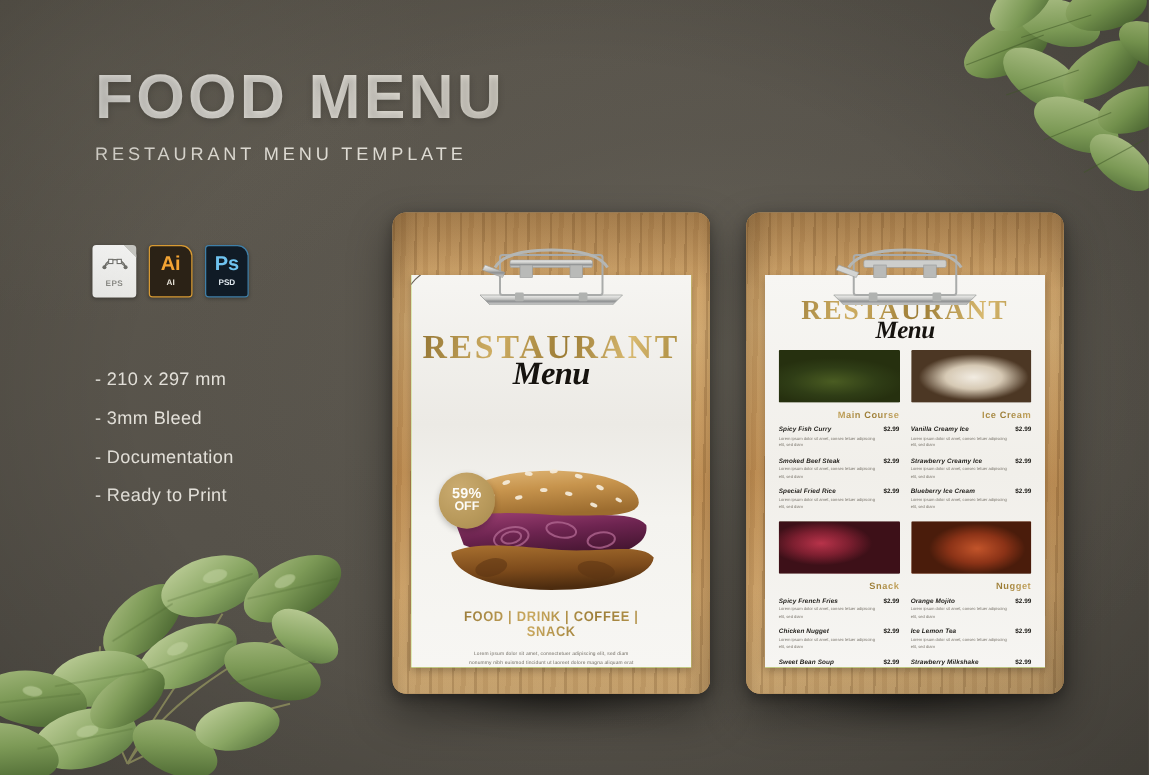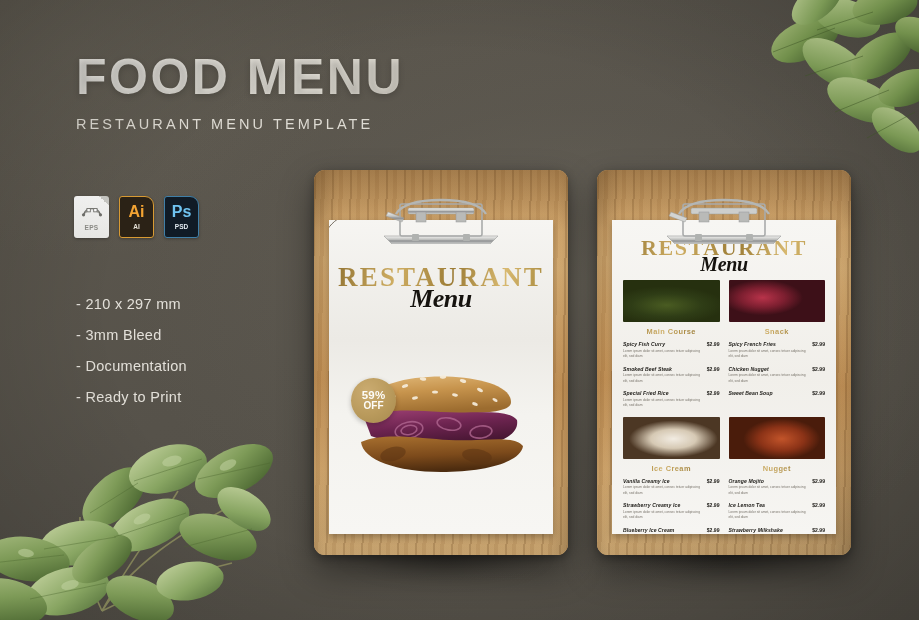--- a/index.html
+++ b/index.html
@@ -161,21 +161,21 @@
   }
   .p2-grid {
     position:absolute; top:60px; left:11px; right:11px;
     display:grid; grid-template-columns:1fr 1fr; gap:2px 9px; z-index:3;
   }
   .sec { }
   .sec-photo {
     width:100%; height:42px; border-radius:1px; overflow:hidden; position:relative;
   }
   .sec-title {
-    text-align:center; margin:5px 0 5px; font-size:7.4px; font-weight:bold;
+    text-align:right; margin:5px 0 5px; font-size:7.4px; font-weight:bold;
     letter-spacing:.45px;
     background:linear-gradient(100deg,#907232 0%,#cdac61 40%,#9a7b34 75%,#c4a35b 100%);
     -webkit-background-clip:text; background-clip:text; -webkit-text-fill-color:transparent;
   }
   .item { margin-bottom:5.5px; }
   .item-row { display:flex; justify-content:space-between; align-items:baseline; }
   .item-name {
     font-size:5.1px; font-weight:bold; font-style:italic; color:#22201c; letter-spacing:.1px;
   }
   .item-price { font-size:5.1px; font-weight:bold; color:#22201c; }
@@ -316,20 +316,25 @@
 
       <svg class="disc-string" viewBox="0 0 58 26">
         <path d="M2 24 C14 6, 36 2, 52 10" stroke="#6a6154" stroke-width="0.9" fill="none"></path>
       </svg>
 
       <div class="p1-disc">
         <div class="d1">59%</div>
         <div class="d2">OFF</div>
       </div>
 
+      <div class="p1-foot">
+        <div class="p1-cats">FOOD | DRINK | COFFEE | SNACK</div>
+        <div class="p1-lorem">Lorem ipsum dolor sit amet, consectetuer adipiscing elit, sed diam nonummy nibh euismod tincidunt ut laoreet dolore magna aliquam erat volutpat ut wisi.</div>
+
+      </div>
     </div>
 
     <svg class="clip" viewBox="0 0 126 52">
       <defs>
         <linearGradient id="met1" x1="0" y1="0" x2="0" y2="1">
           <stop offset="0%" stop-color="#f2f2f0"></stop>
             <stop offset="42%" stop-color="#c3c4c2"></stop>
           <stop offset="62%" stop-color="#8e9092"></stop>
             <stop offset="100%" stop-color="#d8d9d7"></stop>
         </linearGradient>
@@ -380,20 +385,46 @@
           <div class="item">
             <div class="item-row">
               <span class="item-name">Special Fried Rice</span>
               <span class="item-price">$2.99</span>
             </div>
             <div class="item-desc">Lorem ipsum dolor sit amet, consec tetuer adipiscing elit, sed diam</div>
           </div>
         </div>
 
         <div class="sec">
+          <div class="sec-photo ph-icecream"></div>
+          <div class="sec-title">Ice Cream</div>
+          <div class="item">
+            <div class="item-row">
+              <span class="item-name">Vanilla Creamy Ice</span>
+              <span class="item-price">$2.99</span>
+            </div>
+            <div class="item-desc">Lorem ipsum dolor sit amet, consec tetuer adipiscing elit, sed diam</div>
+          </div>
+          <div class="item">
+            <div class="item-row">
+              <span class="item-name">Strawberry Creamy Ice</span>
+              <span class="item-price">$2.99</span>
+            </div>
+            <div class="item-desc">Lorem ipsum dolor sit amet, consec tetuer adipiscing elit, sed diam</div>
+          </div>
+          <div class="item">
+            <div class="item-row">
+              <span class="item-name">Blueberry Ice Cream</span>
+              <span class="item-price">$2.99</span>
+            </div>
+            <div class="item-desc">Lorem ipsum dolor sit amet, consec tetuer adipiscing elit, sed diam</div>
+          </div>
+        </div>
+
+        <div class="sec">
           <div class="sec-photo ph-snack"></div>
           <div class="sec-title">Snack</div>
           <div class="item">
             <div class="item-row">
               <span class="item-name">Spicy French Fries</span>
               <span class="item-price">$2.99</span>
             </div>
             <div class="item-desc">Lorem ipsum dolor sit amet, consec tetuer adipiscing elit, sed diam</div>
           </div>
           <div class="item">
@@ -402,46 +433,20 @@
               <span class="item-price">$2.99</span>
             </div>
             <div class="item-desc">Lorem ipsum dolor sit amet, consec tetuer adipiscing elit, sed diam</div>
           </div>
           <div class="item">
             <div class="item-row">
               <span class="item-name">Sweet Bean Soup</span>
               <span class="item-price">$2.99</span>
             </div>
 
-          </div>
-        </div>
-
-        <div class="sec">
-          <div class="sec-photo ph-icecream"></div>
-          <div class="sec-title">Ice Cream</div>
-          <div class="item">
-            <div class="item-row">
-              <span class="item-name">Vanilla Creamy Ice</span>
-              <span class="item-price">$2.99</span>
-            </div>
-            <div class="item-desc">Lorem ipsum dolor sit amet, consec tetuer adipiscing elit, sed diam</div>
-          </div>
-          <div class="item">
-            <div class="item-row">
-              <span class="item-name">Strawberry Creamy Ice</span>
-              <span class="item-price">$2.99</span>
-            </div>
-            <div class="item-desc">Lorem ipsum dolor sit amet, consec tetuer adipiscing elit, sed diam</div>
-          </div>
-          <div class="item">
-            <div class="item-row">
-              <span class="item-name">Blueberry Ice Cream</span>
-              <span class="item-price">$2.99</span>
-            </div>
-            <div class="item-desc">Lorem ipsum dolor sit amet, consec tetuer adipiscing elit, sed diam</div>
           </div>
         </div>
 
         <div class="sec">
           <div class="sec-photo ph-drinks"></div>
           <div class="sec-title">Nugget</div>
           <div class="item">
             <div class="item-row">
               <span class="item-name">Orange Mojito</span>
               <span class="item-price">$2.99</span>

